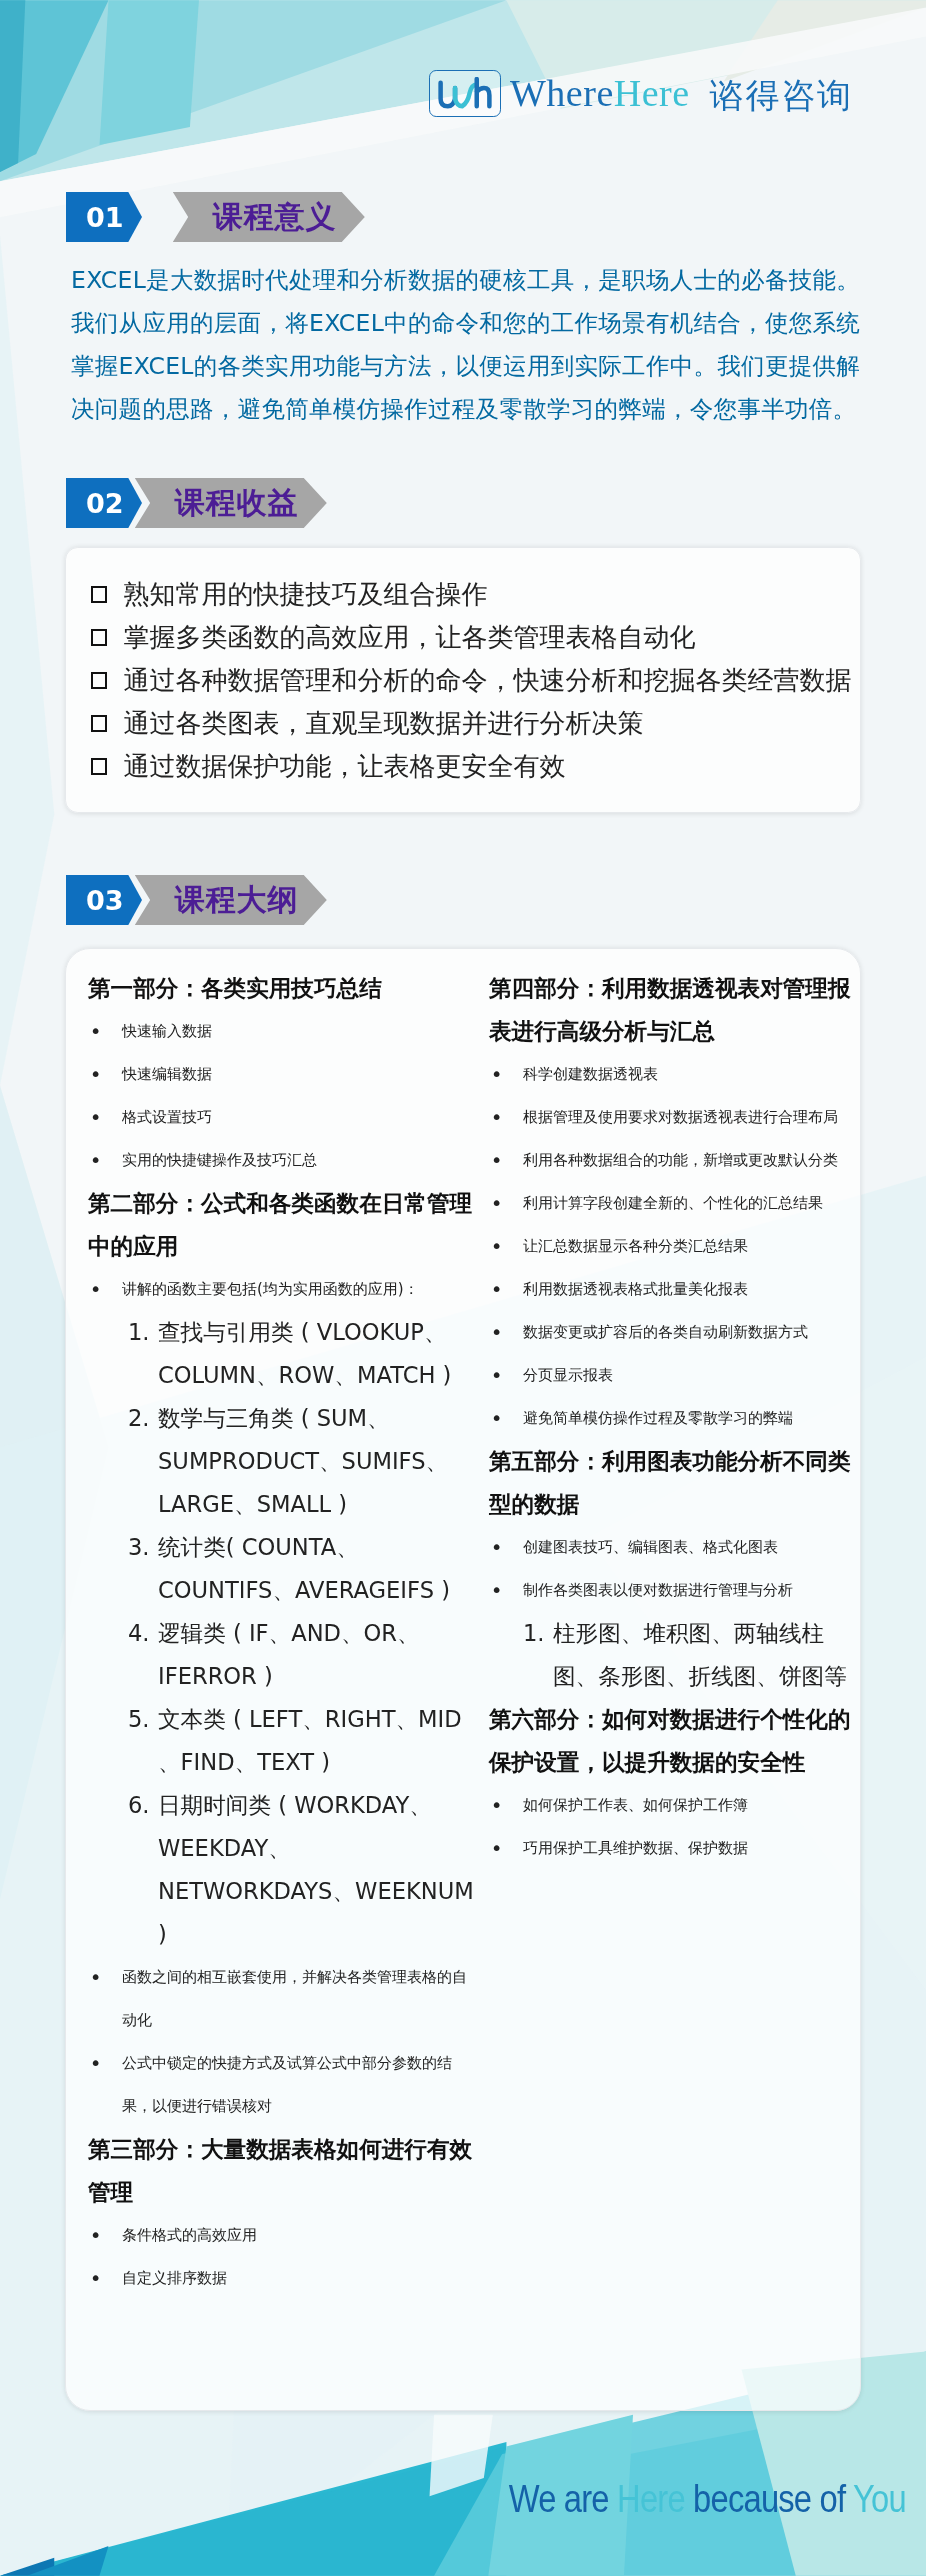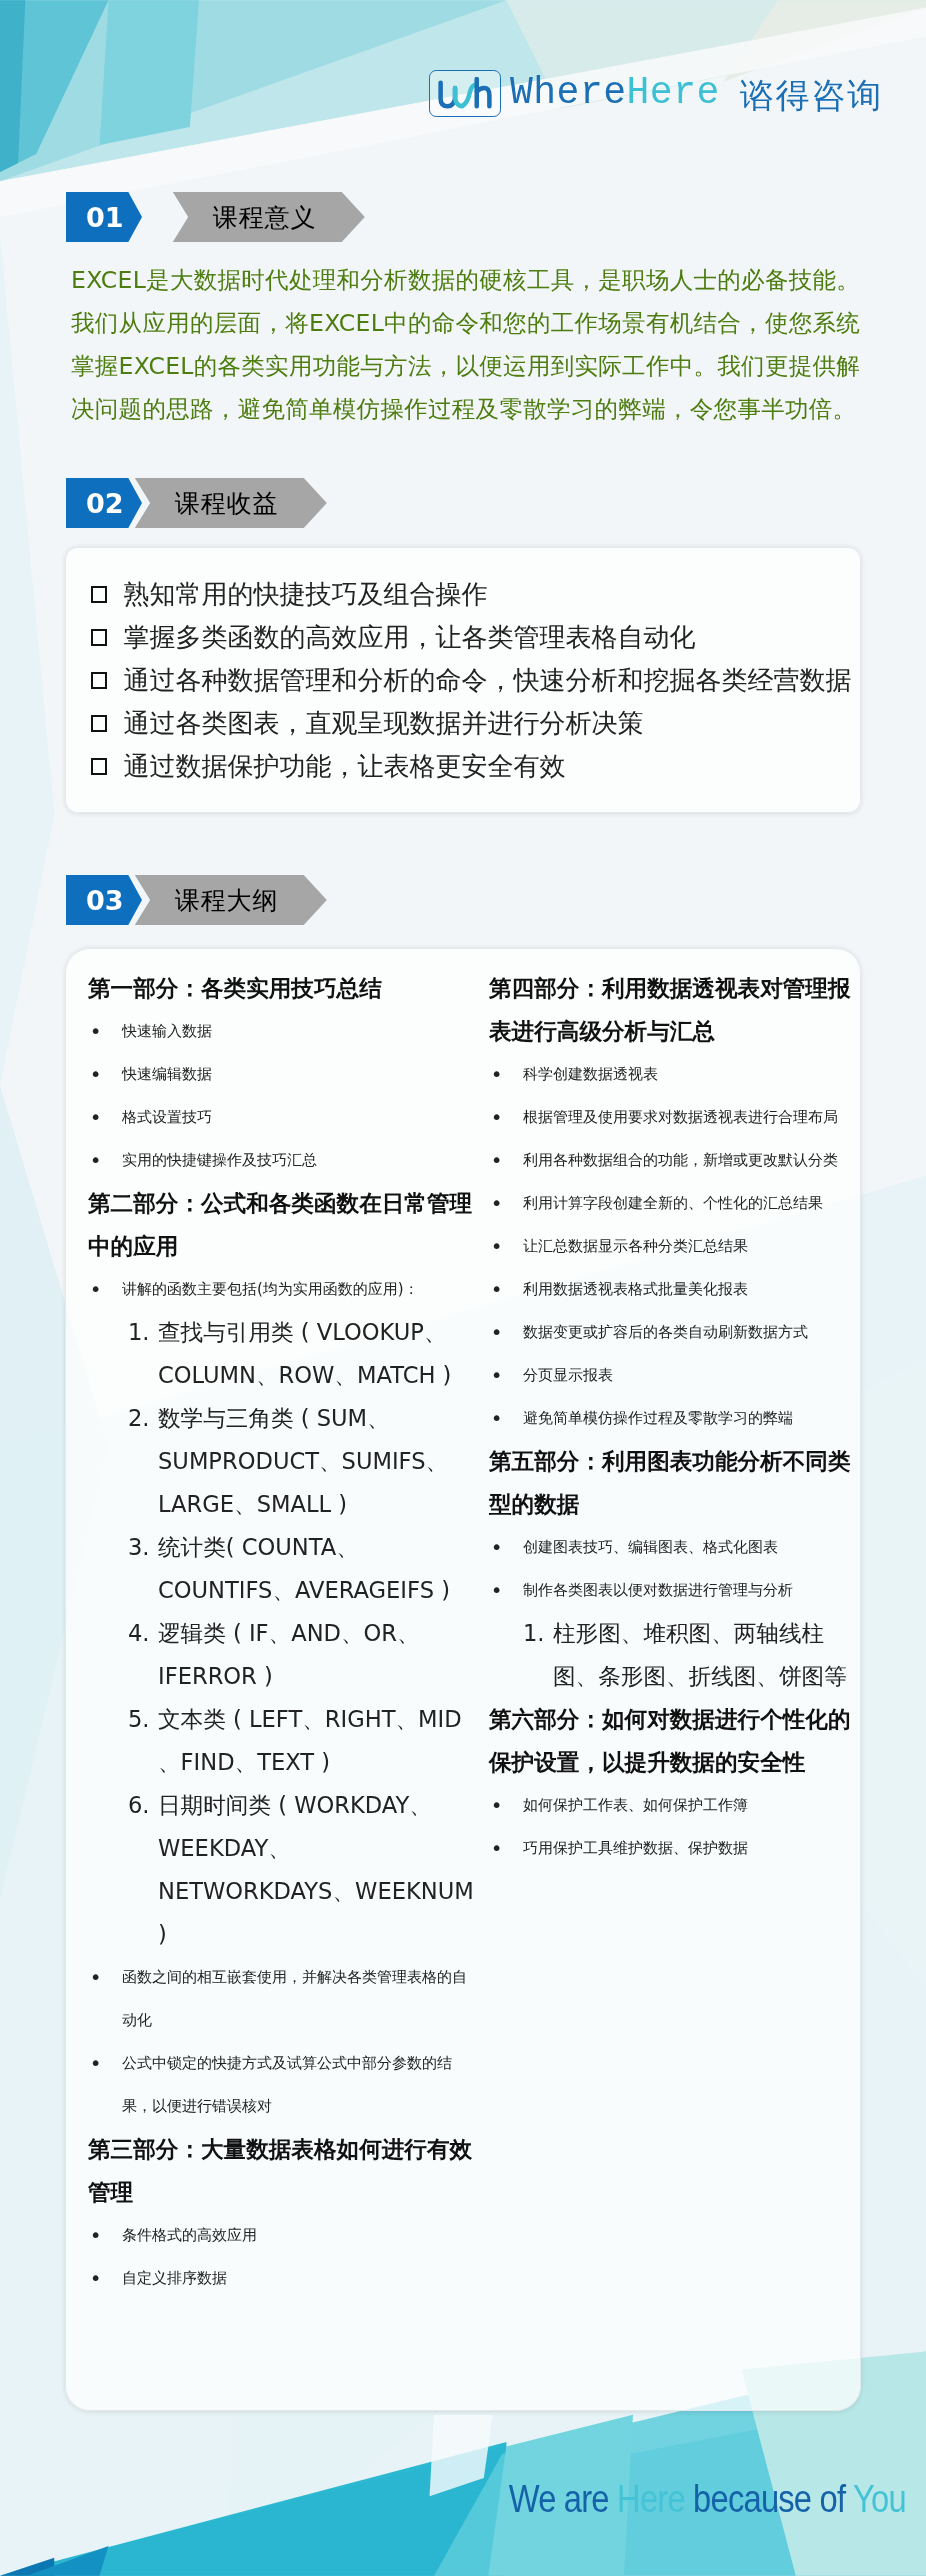--- a/index.html
+++ b/index.html
@@ -20,46 +20,46 @@
   
   .logo {
     position: absolute; left: 429px; top: 67px;
     display: flex; align-items: center; gap: 9px;
   }
   .logo-mark {
     width: 72px; height: 47px; border: 1.8px solid #1b6fb5; border-radius: 7.2px;
     display: flex; align-items: center; justify-content: center;
     background: rgba(255,255,255,0.35);
   }
-  .logo-en { font-family: Liberation Mono, monospace; font-size: 38px; letter-spacing: 0.5px; line-height: 1; }
+  .logo-en { font-family: Liberation Serif, serif; font-size: 38px; letter-spacing: 0.5px; line-height: 1; }
   .logo-en .w { color: #1b6fb5; }
   .logo-en .h { color: #3cc0d4; }
   .logo-cn { font-size: 34px; color: #1b6fb5; margin-left: 11px; letter-spacing: 1.8px; margin-top: 6px; }
 
   
   .badge {
     position: absolute; left: 66px; height: 50px; display: flex;
   }
   .badge-num {
     width: 76px; height: 50px; background: #0e6fbf; color: #fff;
     font-weight: bold; font-size: 27px; display: flex; align-items: center;
     padding-left: 20px; position: relative; z-index: 2;
     clip-path: polygon(0 0, 82% 0, 100% 50%, 82% 100%, 0 100%);
   }
   .badge-title {
     position: relative; margin-left: -7.2px; width: 192px; height: 50px;
-    background: #a6a6a6; color: #000000; font-weight: normal; font-size: 25px;
+    background: #a6a6a6; color: #4c1d95; font-weight: bold; font-size: 30px;
     display: flex; align-items: center; padding-left: 40px; letter-spacing: 0.9px;
     clip-path: polygon(0 0, 88% 0, 100% 50%, 88% 100%, 0 100%, 8% 50%);
   }
 
   
   .intro {
     position: absolute; left: 71px; top: 259px; width: 796px;
-    font-size: 23.5px; line-height: 43px; color: #4d7c0f; letter-spacing: 0.3px;
+    font-size: 23.5px; line-height: 43px; color: #0369a1; letter-spacing: 0.3px;
   }
 
   
   .card {
     position: absolute; background: rgba(255,255,255,0.72);
     border: 1.8px solid #e6e9ec; border-radius: 12.7px;
     box-shadow: 0 0.9px 5.4px rgba(0,0,0,0.10);
   }
   .benefits { left: 65px; top: 547px; width: 796px; height: 266px; padding: 25px 0 0 25px; }
   .benefit-item {

